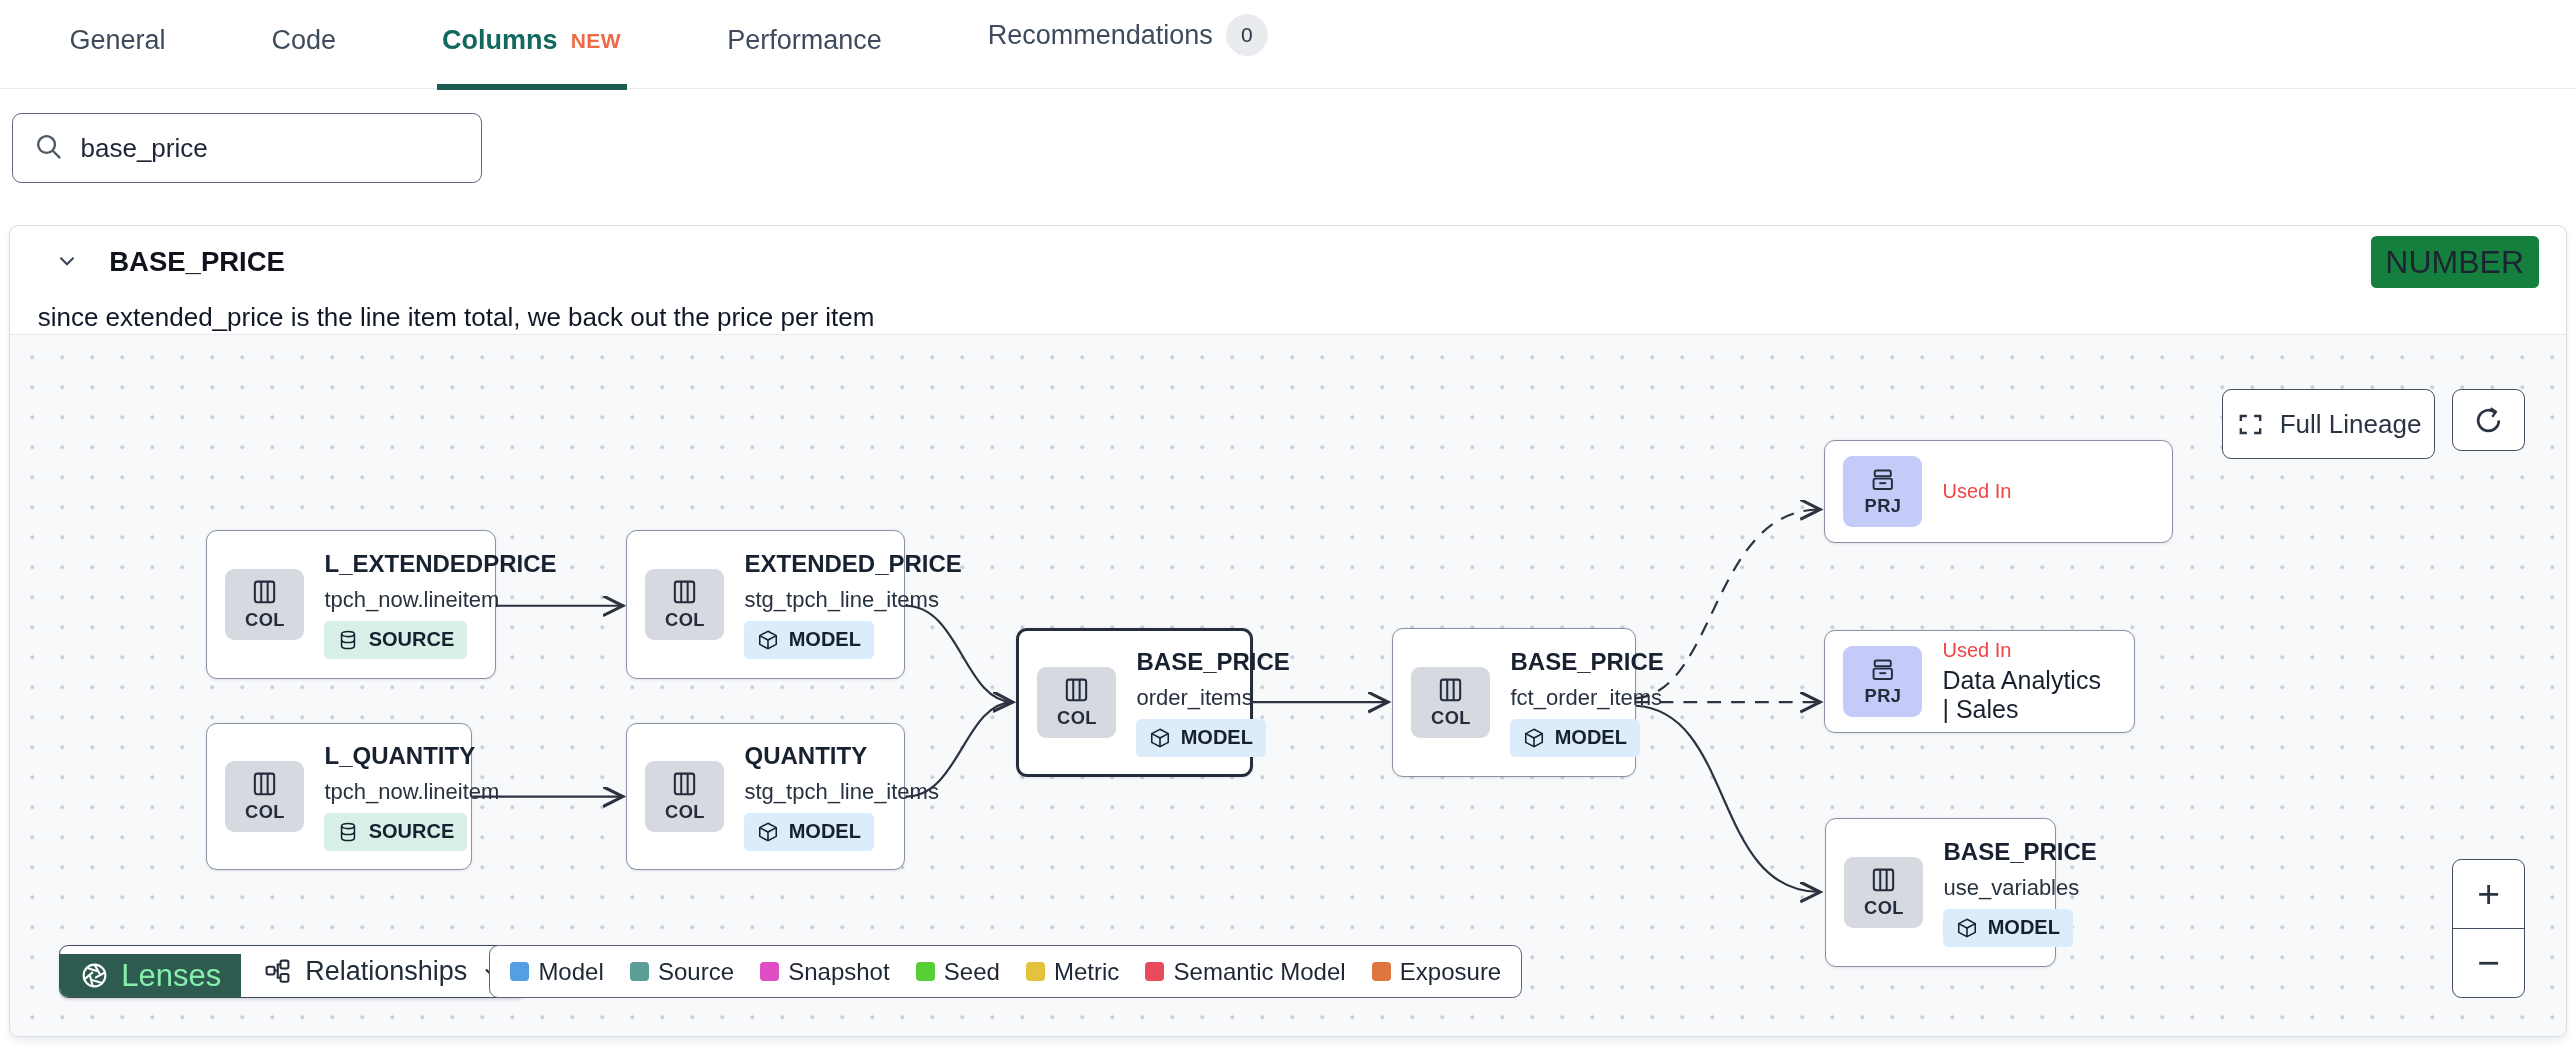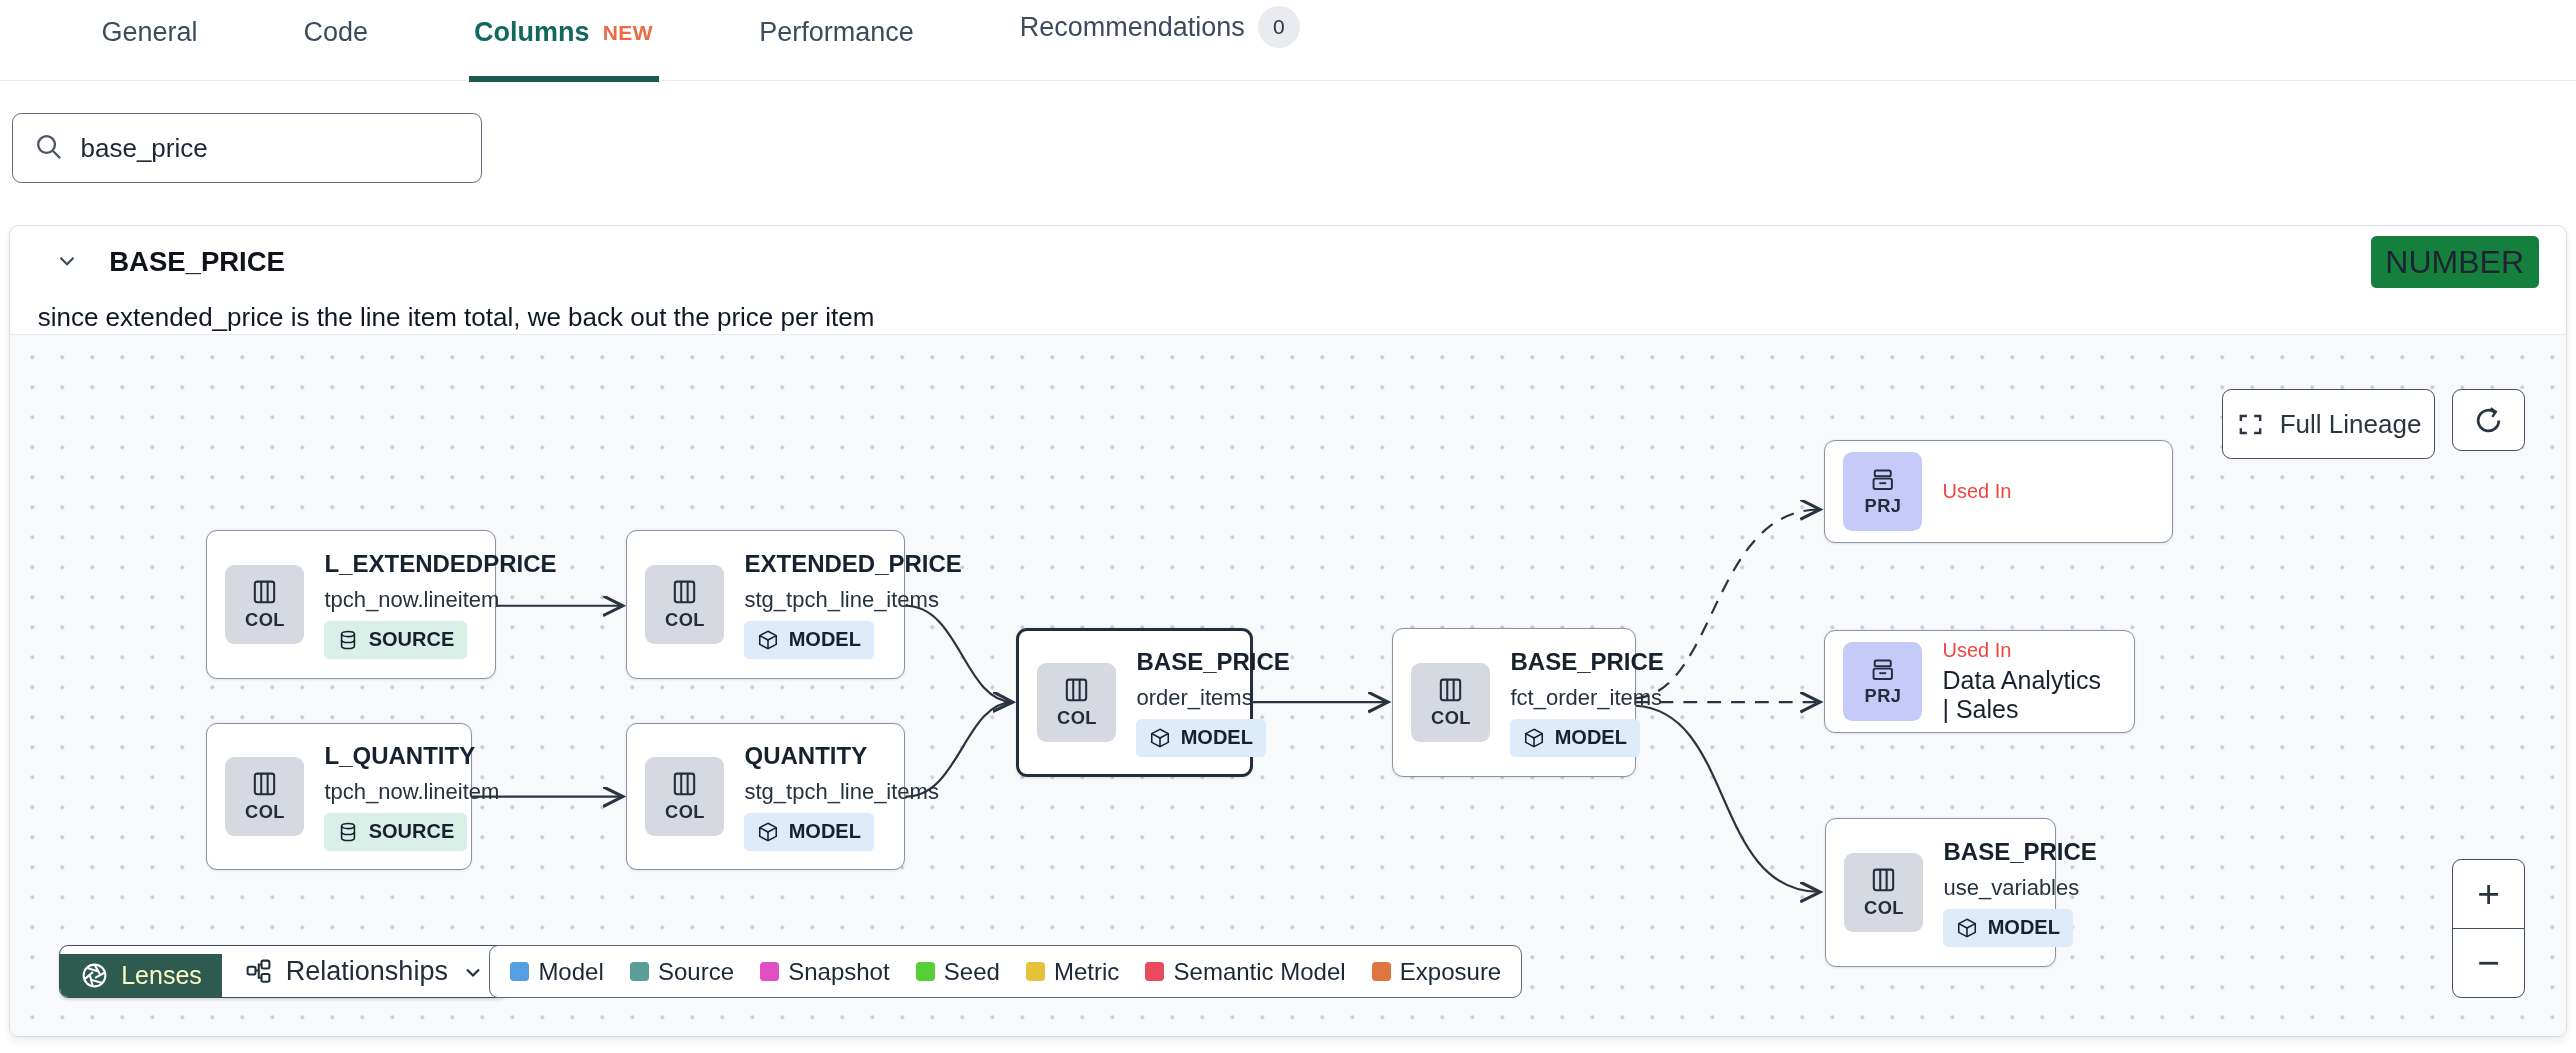--- a/index.html
+++ b/index.html
@@ -1,21 +1,21 @@
 <!DOCTYPE html>
 <html style="font-size:14.7px"><head>
 <meta charset="utf-8">
 <style>
   * { margin:0; padding:0; box-sizing:border-box; }
   html,body { width:2576px; height:1053px; background:#ffffff;
     font-family:"Liberation Sans", sans-serif; color:#1c2736; overflow:hidden; }
 
   
-  .tabbar { position:absolute; left:0; top:0; width:2576px; height:81px;
-    display:flex; align-items:flex-end; padding-left:96px; gap:95px;
+  .tabbar { position:absolute; left:0; top:8px; width:2576px; height:81px;
+    display:flex; align-items:flex-end; padding-left:64px; gap:95px;
     border-bottom:1.8px solid #e8eaee; background:#fff; }
   .tab { display:flex; align-items:center; gap:13px; font-size:27px; color:#3e4b5d;
     padding:0 5.5px 27.5px 5.5px; border-bottom:6.4px solid transparent; margin-bottom:-1.8px; cursor:pointer; }
   .tab.active { color:#11685e; font-weight:700; border-bottom-color:#1b5b52; }
   .tab .new-badge { color:#ed6a45; font-weight:700; font-size:21px; letter-spacing:0.5px; }
   .tab .count-badge { background:#e9ebee; color:#2a3545; font-size:21px; width:42px; height:42px;
     border-radius:50%; display:flex; align-items:center; justify-content:center; }
 
   
   .search { position:absolute; left:12px; top:113px; width:470px; height:70px;
@@ -39,21 +39,21 @@
     background:#f8f9fb; border-top:0.9px solid #e8eaee;
     background-image:radial-gradient(#c8cdd7 1.6px, transparent 1.7px);
     background-size:30px 30px; background-position:7.3px 7.3px; }
   svg.edges { position:absolute; left:0; top:0; }
 
   
   .node { position:absolute; background:#fff; border:1.4px solid #8a93a3; border-radius:11px;
     display:flex; align-items:center; padding:0 22px 0 18.3px; gap:20px;
     box-shadow:0 0.9px 2.8px rgba(25,35,55,.10); cursor:pointer; }
   .node.selected { border:3.2px solid #232d3c; }
-  .icon-badge { width:79px; height:79px; border-radius:9.2px; background:#d6d9df;
+  .icon-badge { width:79px; height:71px; border-radius:9.2px; background:#d6d9df;
     display:flex; flex-direction:column; align-items:center; justify-content:center; gap:1.8px;
     flex:0 0 auto; color:#232d3c; }
   .icon-badge.prj { background:#c5cbf9; }
   .icon-badge .kind { font-size:18.3px; font-weight:700; letter-spacing:0.5px; }
   .node-body { display:flex; flex-direction:column; gap:8.3px; }
   .node-title { font-size:24px; font-weight:700; color:#18212f; }
   .node-sub { font-size:22px; color:#28313f; }
   .node-usedin { font-size:20px; color:#ef4444; }
   .node-name { font-size:25px; color:#18212f; }
   .type-badge { display:inline-flex; align-items:center; gap:9.2px; font-size:20px; font-weight:700;
@@ -69,22 +69,22 @@
   .zoomctl { position:absolute; left:2442px; top:524px; width:73px; height:139px;
     background:#fff; border:1.8px solid #414c5c; border-radius:9.2px; overflow:hidden;
     display:flex; flex-direction:column; }
   .zoomctl .zbtn { flex:1; display:flex; align-items:center; justify-content:center;
     font-size:39px; color:#2a3443; cursor:pointer; }
   .zoomctl .zbtn:first-child { border-bottom:1.8px solid #414c5c; }
 
   .toolbar { position:absolute; left:49px; top:610px; height:53px; display:flex;
     border:1.8px solid #3e4a59; border-radius:9.2px; overflow:hidden; background:#fff;
     box-shadow:0 1.8px 2.8px rgba(25,35,55,.15); }
-  .lenses { background:#2e5b4f; color:#fef9c3; display:flex; align-items:center; gap:12px;
-    font-size:25px; padding:0 20px; cursor:pointer;margin-top:8px; }
+  .lenses { background:#2e5b4f; color:#86efac; display:flex; align-items:center; gap:12px;
+    font-size:31px; padding:0 20px; cursor:pointer;margin-top:8px; }
   .relationships { display:flex; align-items:center; gap:13px; font-size:27px; color:#222c3a;
     padding:0 22px; cursor:pointer; }
 
   .legend { position:absolute; left:479px; top:610px; height:53px; display:flex; align-items:center;
     gap:26px; border:1.8px solid #5c6575; border-radius:9.2px; background:#fff; padding:0 20px; }
   .legend-item { display:flex; align-items:center; gap:9.2px; font-size:24px; color:#1d2735; }
   .swatch { width:19px; height:19px; border-radius:3.7px; }
 </style>
 </head>
 <body>

